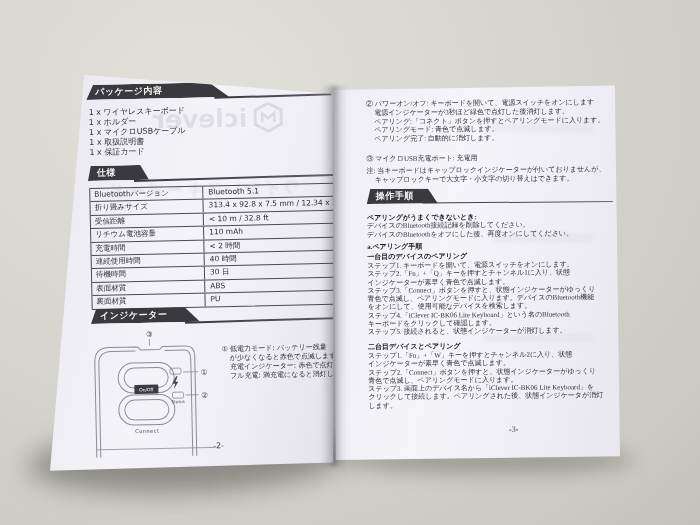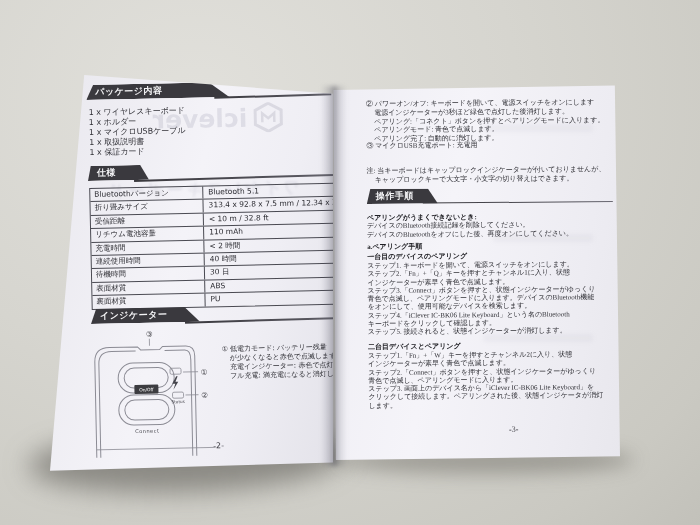--- a/index.html
+++ b/index.html
@@ -182,21 +182,21 @@
     <div class="content content-right">
 
       <div class="txt para lines" style="left:0px;top:4px;">
         <div>② パワーオン/オフ: キーボードを開いて、電源スイッチをオンにします</div>
         <div>電源インジケーターが3秒ほど緑色で点灯した後消灯します。</div>
         <div>ペアリング:「コネクト」ボタンを押すとペアリングモードに入ります。</div>
         <div>ペアリングモード: 青色で点滅します。</div>
         <div>ペアリング完了: 自動的に消灯します。</div>
       </div>
 
-      <div class="txt para" style="left:0px;top:46px;">③ マイクロUSB充電ポート: 充電用</div>
+      <div class="txt para" style="left:0px;top:59px;">③ マイクロUSB充電ポート: 充電用</div>
 
       <div class="txt para lines" style="left:0px;top:71px;">
         <div>注: 当キーボードはキャップロックインジケーターが付いておりませんが、</div>
         <div>キャップロックキーで大文字・小文字の切り替えはできます。</div>
       </div>
 
       <div class="banner" style="left:0px;top:93px;width:50px;">
         <span>操作手順</span>
       </div>
       <div class="bline" style="left:56px;top:106.5px;width:190px;"></div>

